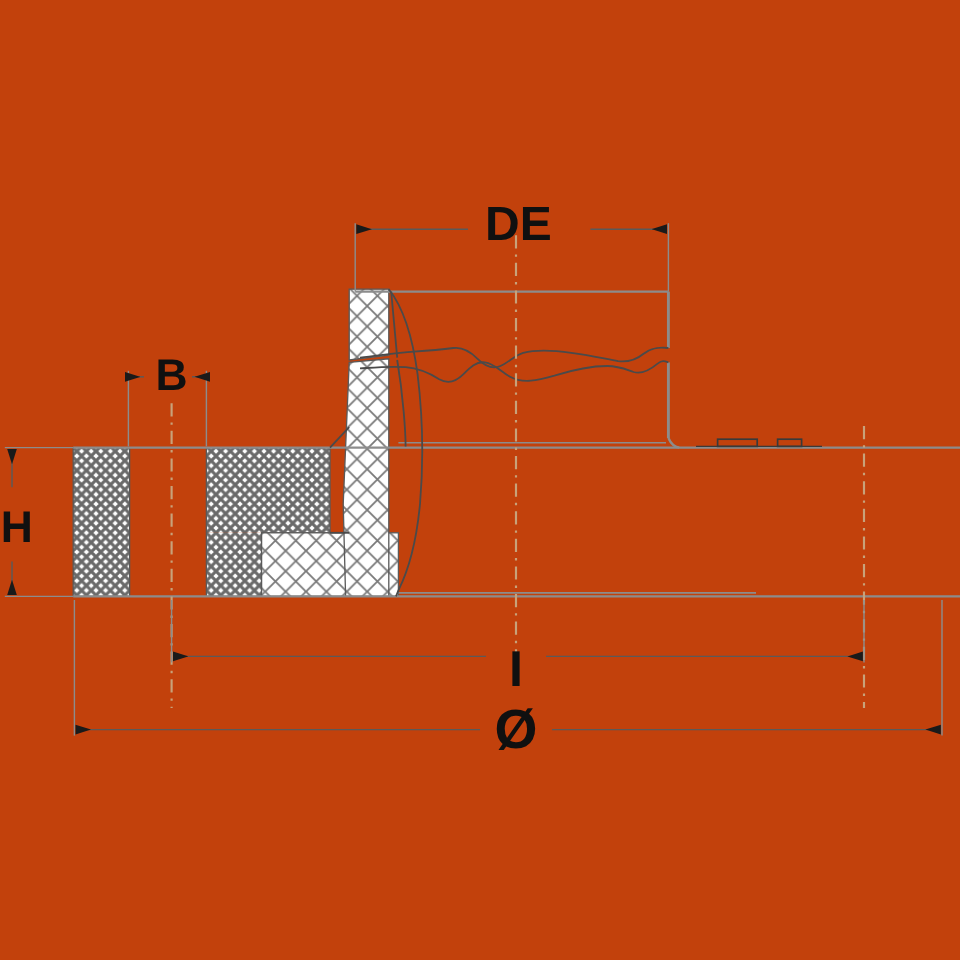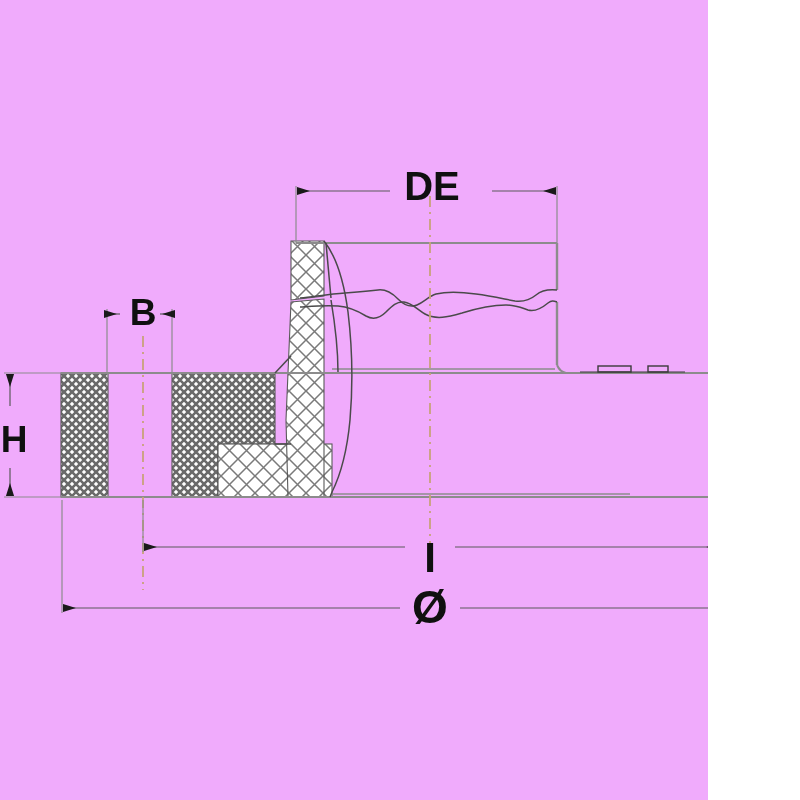--- a/index.html
+++ b/index.html
@@ -5,23 +5,23 @@
   html, body {
     margin: 0;
     padding: 0;
     background: #ffffff;
   }
   body {
     font-family: "Liberation Sans", sans-serif;
   }
   #drawing-root {
     position: relative;
-    width: 708px;
+    width: 800px;
     height: 800px;
-    background: #f0abfc;
+    background: #c2410c;
     overflow: hidden;
   }
   #drawing-svg {
     position: absolute;
     left: 0;
     top: 0;
     width: 800px;
     height: 800px;
     display: block;
   }

